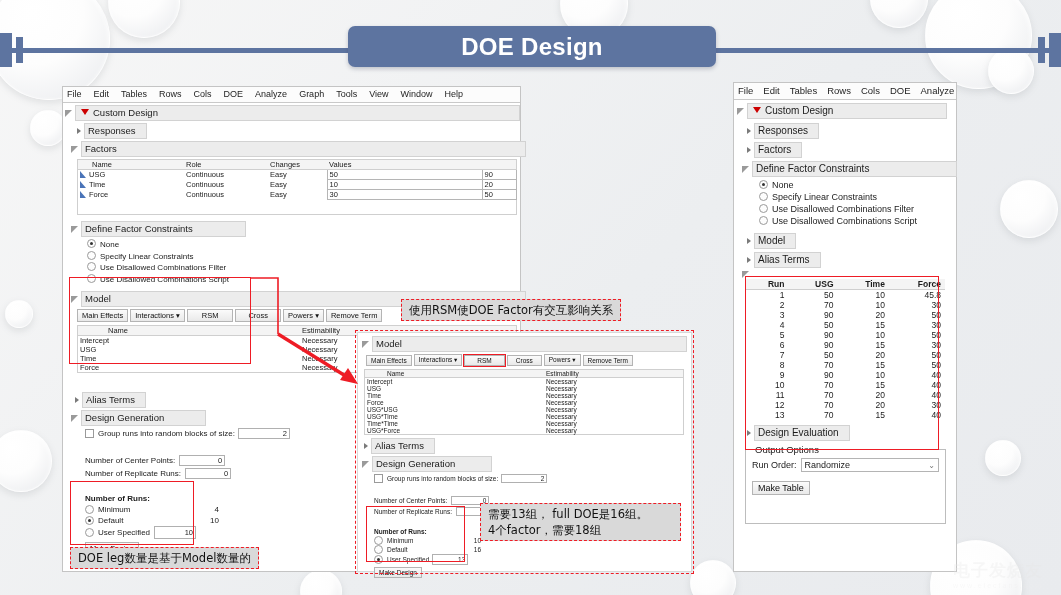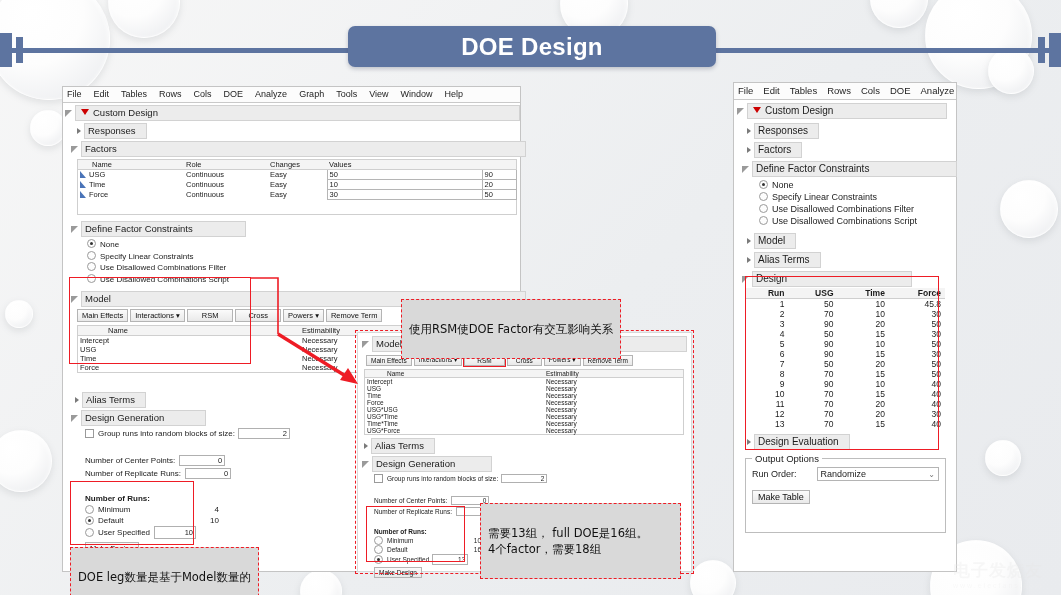--- a/index.html
+++ b/index.html
@@ -51,21 +51,21 @@
   .radio.on::after{content:"";position:absolute;left:1.5px;top:1.5px;width:3px;height:3px;
     border-radius:50%;background:#333;}
   .chk{display:inline-block;width:7px;height:7px;border:1px solid #9a9a9a;background:#fff;
     margin-right:4px;vertical-align:-1px;}
   .bluetri{display:inline-block;width:0;height:0;border-bottom:7px solid #4a74b8;
     border-right:6px solid transparent;margin-right:3px;vertical-align:-1px;}
   
   .redbox{position:absolute;border:1.6px solid #ee1c25;pointer-events:none;}
   .dashbox{position:absolute;border:1.6px dashed #ee1c25;pointer-events:none;}
   .note{position:absolute;background:#d9d9d9;border:1.6px dashed #ee1c25;color:#111;
-    font-size:11.5px;line-height:16px;padding:21px 7px;font-family:"DejaVu Sans",sans-serif;}
+    font-size:11.5px;line-height:16px;padding:2px 7px;font-family:"DejaVu Sans",sans-serif;}
   .watermark{position:absolute;right:18px;bottom:6px;opacity:.30;}
   .wm-txt{color:#e7e7e7;font-size:17px;font-weight:bold;letter-spacing:1px;}
   .wm-sub{color:#ededed;font-size:7px;letter-spacing:2px;}
 </style>
 </head>
 <body>
 
 <div class="bg"></div>
 <div class="bubble" style="left:-12px;top:-22px;width:120px;height:120px;"></div>
 <div class="bubble" style="left:108px;top:-34px;width:70px;height:70px;"></div>
@@ -392,21 +392,20 @@
     <div class="row" style="margin:6px 0 3px 10px;">
       <span class="discl"></span>
       <span class="sec" style="font-size:10px;">Model</span>
     </div>
     <div class="row" style="margin:0 0 3px 10px;">
       <span class="discl"></span>
       <span class="sec" style="font-size:10px;">Alias Terms</span>
     </div>
     <div class="row" style="margin:0 0 1px 5px;">
       <span class="outl"></span>
-      <span class="sec" style="font-size:10px;min-width:145px;">Design</span>
     </div>
 
     <table class="tbl" style="width:200px;margin-left:8px;font-size:8.5px;">
       <tbody>
           <tr>
         <th style="text-align:right;padding-right:6px;font-weight:bold;">Run</th>
         <th style="text-align:right;padding-right:6px;font-weight:bold;">USG</th>
         <th style="text-align:right;padding-right:6px;font-weight:bold;">Time</th>
         <th style="text-align:right;padding-right:4px;font-weight:bold;">Force</th>
       </tr>
@@ -492,21 +491,21 @@
       </table>
 
     <div class="row" style="margin:5px 0 3px 10px;">
       <span class="discl"></span>
       <span class="sec" style="font-size:10px;">Design Evaluation</span>
     </div>
 
     <fieldset style="margin:0 10px 0 8px;border:1px solid #bdbdbd;padding:3px 6px 7px 6px;">
       <legend style="font-size:9.5px;padding:0 3px;">Output Options</legend>
       <div class="row" style="margin-bottom:5px;">
-        <span style="font-size:9px;margin-right:20px;">Run Order:</span>
+        <span style="font-size:9px;margin-right:4px;">Run Order:</span>
         <span style="flex:1;border:1px solid #b4b4b4;background:#fff;font-size:9px;padding:1px 3px;display:flex;justify-content:space-between;align-items:center;">
           <span>Randomize</span>
           <span style="color:#777;font-size:8px;">⌄</span>
         </span>
       </div>
       <div style="margin-bottom:21px;"><span class="btn" style="font-size:9px;padding:1px 5px;">Make Table</span></div>
     </fieldset>
   </div>
 </div>
 

